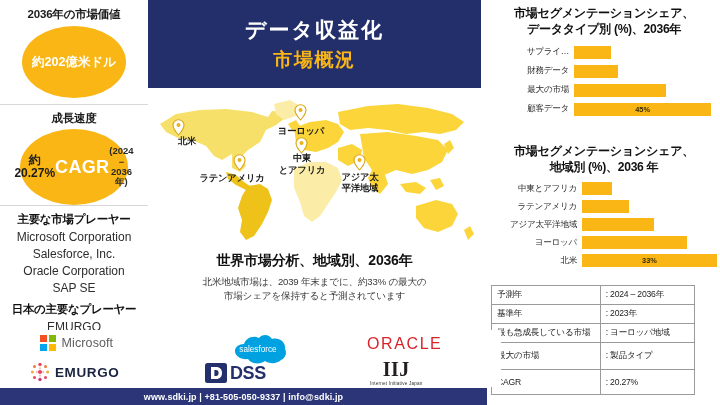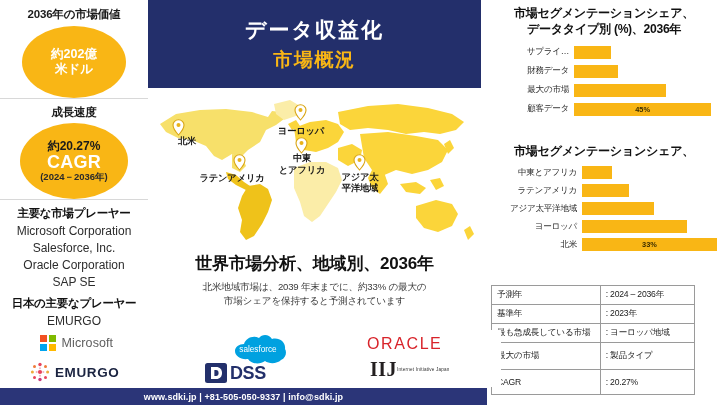--- a/index.html
+++ b/index.html
@@ -11,21 +11,21 @@
   }
   .root{position:absolute;inset:0;}
 
   
   .left-col{position:absolute;left:0;top:0;width:148px;height:330px;background:#fff;}
   .lpanel{position:relative;width:148px;box-sizing:border-box;text-align:center;}
   .lpanel.divider{border-bottom:1px solid #d8d8d8;}
   .lp-title{font-size:11.5px;font-weight:bold;color:#1b1b1b;letter-spacing:-0.2px;}
   .oval{
     background:#F9B615;border-radius:50%;
-    display:flex;flex-direction:column;align-items:center;justify-content:center;
+    display:flex;align-items:center;justify-content:center;
     margin:0 auto;
   }
   .oval-1{width:104px;height:72px;margin-top:4px;}
   .oval-2{width:108px;height:76px;margin-top:3px;}
   .ov-line{color:#fff;font-size:12.5px;font-weight:bold;line-height:1.18;}
   .ov-dark{color:#1b1b1b;font-size:12px;font-weight:bold;line-height:1.1;}
   .ov-cagr{color:#fff;font-size:18px;font-weight:bold;line-height:1.05;letter-spacing:0.3px;}
   .ov-years{color:#2a2a2a;font-size:9.5px;font-weight:bold;line-height:1.1;}
 
   .players-title{font-size:11.5px;font-weight:bold;color:#111;margin:5px 0 2px;letter-spacing:-0.3px;}
@@ -42,21 +42,21 @@
 
   .map-wrap{position:absolute;left:0;top:90px;width:333px;height:160px;}
   .map-svg{position:absolute;left:0;top:0;}
   .pin{position:absolute;width:13px;height:17px;}
   .maplabel{
     position:absolute;font-size:9.3px;font-weight:bold;color:#1b1b1b;
     text-align:center;line-height:1.12;white-space:nowrap;letter-spacing:-0.2px;
   }
 
   .map-cap{position:absolute;left:0;top:252px;width:333px;text-align:center;}
-  .map-cap-t{font-size:17px;font-weight:bold;color:#111;letter-spacing:-0.2px;}
+  .map-cap-t{font-size:14px;font-weight:bold;color:#111;letter-spacing:-0.2px;}
   .map-cap-b{font-size:9.6px;color:#3a3a3a;line-height:1.45;margin-top:5px;letter-spacing:-0.2px;}
 
   
   .right-col{position:absolute;left:487px;top:0;width:233px;height:405px;background:#fff;}
   .r-title{font-size:12.1px;font-weight:bold;color:#111;text-align:center;line-height:1.32;letter-spacing:-0.3px;}
   .chart{margin-top:5px;}
   .brow{display:flex;align-items:center;height:19px;}
   .blabel{font-size:8.6px;color:#2a2a2a;text-align:right;padding-right:5px;white-space:nowrap;letter-spacing:-0.3px;}
   .btrack{flex:1;position:relative;height:13px;}
   .bfill{position:absolute;left:0;top:0;height:13px;background:#F9B615;
@@ -85,21 +85,21 @@
           display:flex;align-items:center;justify-content:center;}
   .footer-txt{color:#ffffff;font-size:9px;font-weight:bold;letter-spacing:0.1px;}
 </style>
 </head>
 <body>
 
 <div class="root">
 
   <div class="left-col">
 
-    <div class="lpanel divider" style="padding-top:7px;">
+    <div class="lpanel divider" style="padding-top:7px;padding-bottom:6px;">
       <div class="lp-title">2036年の市場価値</div>
       <div class="oval oval-1">
         <div class="ov-line">約202億</div>
         <div class="ov-line">米ドル</div>
       </div>
     </div>
 
     <div class="lpanel divider" style="padding-top:6px;padding-bottom:0;">
       <div class="lp-title">成長速度</div>
       <div class="oval oval-2">
@@ -245,20 +245,21 @@
             <div class="bfill" style="width:96%;">
               <span class="bval">45%</span>
             </div>
           </div>
         </div>
       </div>
     </div>
 
     <div style="position:absolute;left:4px;top:144px;width:226px;">
       <div class="r-title">市場セグメンテーションシェア、</div>
+      <div class="r-title">地域別 (%)、2036 年</div>
 
       <div class="chart" style="margin-top:4px;">
         <div class="brow" style="height:18px;">
           <div class="blabel" style="width:86px;">中東とアフリカ</div>
           <div class="btrack">
             <div class="bfill" style="width:22%;">
               <span class="bval"></span>
             </div>
           </div>
         </div>
@@ -368,21 +369,21 @@
 
     <div class="logo" style="left:190px;top:32px;">
       <svg width="24" height="22" viewBox="0 0 24 22">
         <rect x="1" y="1" width="22" height="20" rx="2.5" fill="#23306B"></rect>
         <path d="M7,5 L12,5 C16,5 18,7.6 18,11 C18,14.4 16,17 12,17 L7,17 Z" fill="#ffffff"></path>
         <path d="M10.4,8 L12,8 C13.7,8 14.6,9.2 14.6,11 C14.6,12.8 13.7,14 12,14 L10.4,14 Z" fill="#23306B"></path>
       </svg>
       <span class="dss-txt">DSS</span>
     </div>
 
-    <div class="logo" style="left:356px;top:28px;flex-direction:row;align-items:center;">
+    <div class="logo" style="left:356px;top:28px;flex-direction:column;align-items:center;">
       <span class="iij-txt">IIJ</span>
       <span class="iij-sub">Internet Initiative Japan</span>
     </div>
   </div>
 
   <div class="footer">
     <span class="footer-txt">www.sdki.jp | +81-505-050-9337 | info@sdki.jp</span>
   </div>
 
 </div>

